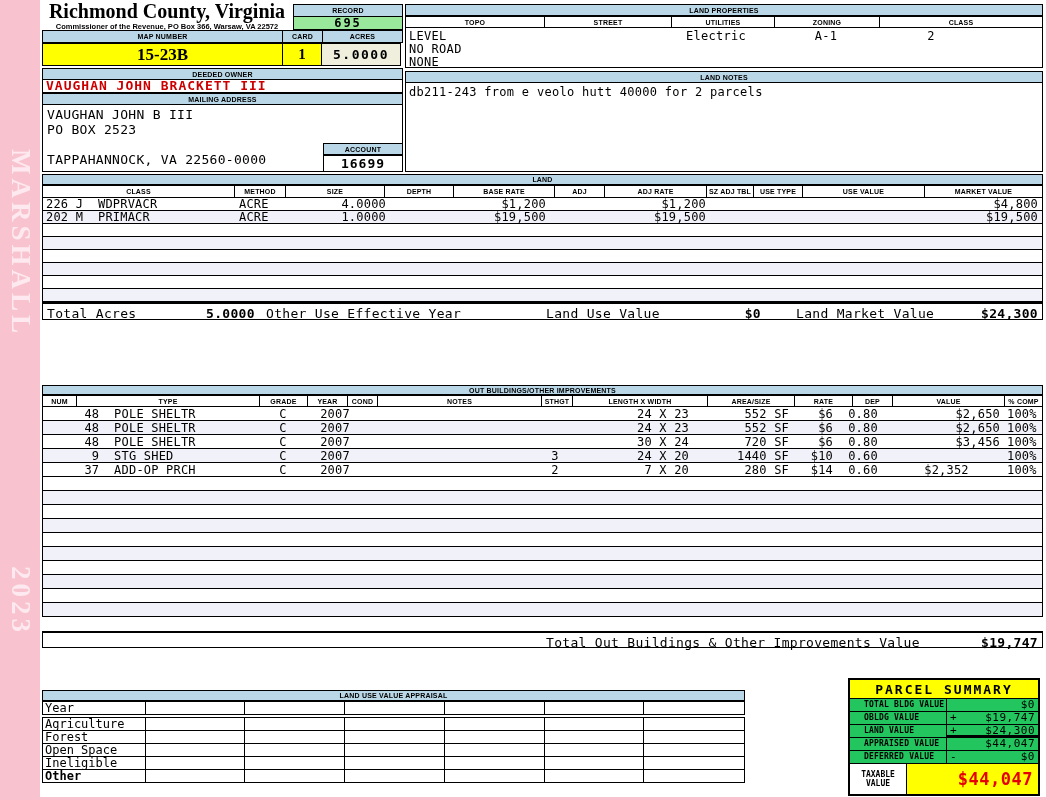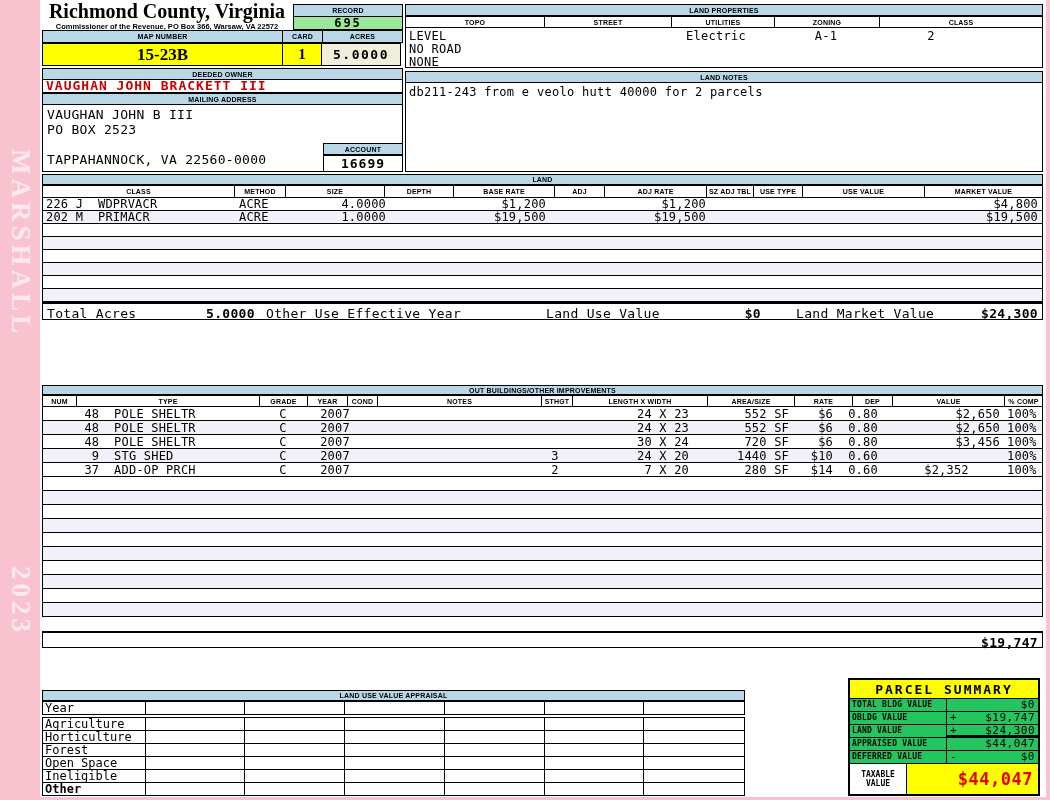--- a/index.html
+++ b/index.html
@@ -63,21 +63,21 @@
   .ap-row{display:flex;border-left:1px solid #000;border-right:1px solid #000;border-bottom:1px solid #000;background:#fff}
   .ap-label{width:103px;border-right:1px solid #000;font-size:12px;line-height:12px;padding-left:2px;white-space:pre}
   .ap-cell{width:100px;border-right:1px solid #000}
   .ap-cell:last-child{border-right:none}
 
   #ps{position:absolute;left:848px;top:678px;width:192px;border:2px solid #000;background:#22c55e}
   #ps-title{height:19px;background:#ffff00;border-bottom:1px solid #000;text-align:center;
             font-weight:bold;font-size:13px;line-height:19px;letter-spacing:2px}
   .ps-row{display:flex;height:13px;border-bottom:1px solid #000}
   .ps-label{width:97px;border-right:1px solid #000;font-weight:bold;font-size:8px;line-height:12px;
-            padding-left:2px;letter-spacing:.2px;white-space:pre}
+            padding-left:14px;letter-spacing:.2px;white-space:pre}
   .ps-val{flex:1;position:relative}
   .ps-sign{position:absolute;left:3px;top:0;font-size:11px;line-height:12px}
   .ps-amount{position:absolute;right:3px;top:0;font-size:11px;line-height:12px;letter-spacing:.5px}
   .ps-val.sumline{border-bottom:2px solid #000}
   #ps-taxable{display:flex;height:30px}
   #ps-tax-label{width:57px;border-right:1px solid #000;background:#fff;display:flex;flex-direction:column;
                 align-items:center;justify-content:center;font-weight:bold;font-size:8px;line-height:9px}
   #ps-tax-val{flex:1;background:#ffff00;color:#e60000;font-weight:bold;font-size:17px;line-height:30px;
               text-align:right;padding-right:5px;letter-spacing:.5px}
 </style>
@@ -290,47 +290,39 @@
       <div class="t-row orow"></div>
       <div class="t-row orow stripe"></div>
       <div class="t-row orow"></div>
       <div class="t-row orow stripe"></div>
       <div class="t-row orow"></div>
       <div class="t-row orow stripe"></div>
       <div class="t-row orow"></div>
       <div class="t-row orow stripe"></div>
     </div>
   <div class="foot-row" style="left:42px;top:631px;width:1001px;height:17px">
+    <span class="fspan" style="left:503px">Total Out Buildings &amp; Other Improvements Value</span>
     <span class="fspan fb" style="left:888px;width:107px;text-align:right">$19,747</span>
   </div>
 
   <div class="bluebar" style="left:42px;top:690px;width:703px;height:11px">LAND USE VALUE APPRAISAL</div>
   <div class="abs" id="ap-year" style="left:42px;top:701px;width:703px;border-top:1px solid #000">
       <div class="ap-row" style="height: 13px;">
         <div class="ap-label">Year</div>
         <div class="ap-cell"></div>
         <div class="ap-cell"></div>
         <div class="ap-cell"></div>
         <div class="ap-cell"></div>
         <div class="ap-cell"></div>
         <div class="ap-cell"></div>
       </div>
     </div>
   <div class="abs" id="ap-block" style="left:42px;top:717px;width:703px;border-top:1px solid #000">
       <div class="ap-row" style="height: 13px;">
         <div class="ap-label">Agriculture</div>
-        <div class="ap-cell"></div>
-        <div class="ap-cell"></div>
-        <div class="ap-cell"></div>
-        <div class="ap-cell"></div>
-        <div class="ap-cell"></div>
-        <div class="ap-cell"></div>
-      </div>
-      <div class="ap-row" style="height: 13px;">
-        <div class="ap-label">Horticulture</div>
         <div class="ap-cell"></div>
         <div class="ap-cell"></div>
         <div class="ap-cell"></div>
         <div class="ap-cell"></div>
         <div class="ap-cell"></div>
         <div class="ap-cell"></div>
       </div>
       <div class="ap-row" style="height: 13px;">
         <div class="ap-label">Forest</div>
         <div class="ap-cell"></div>

